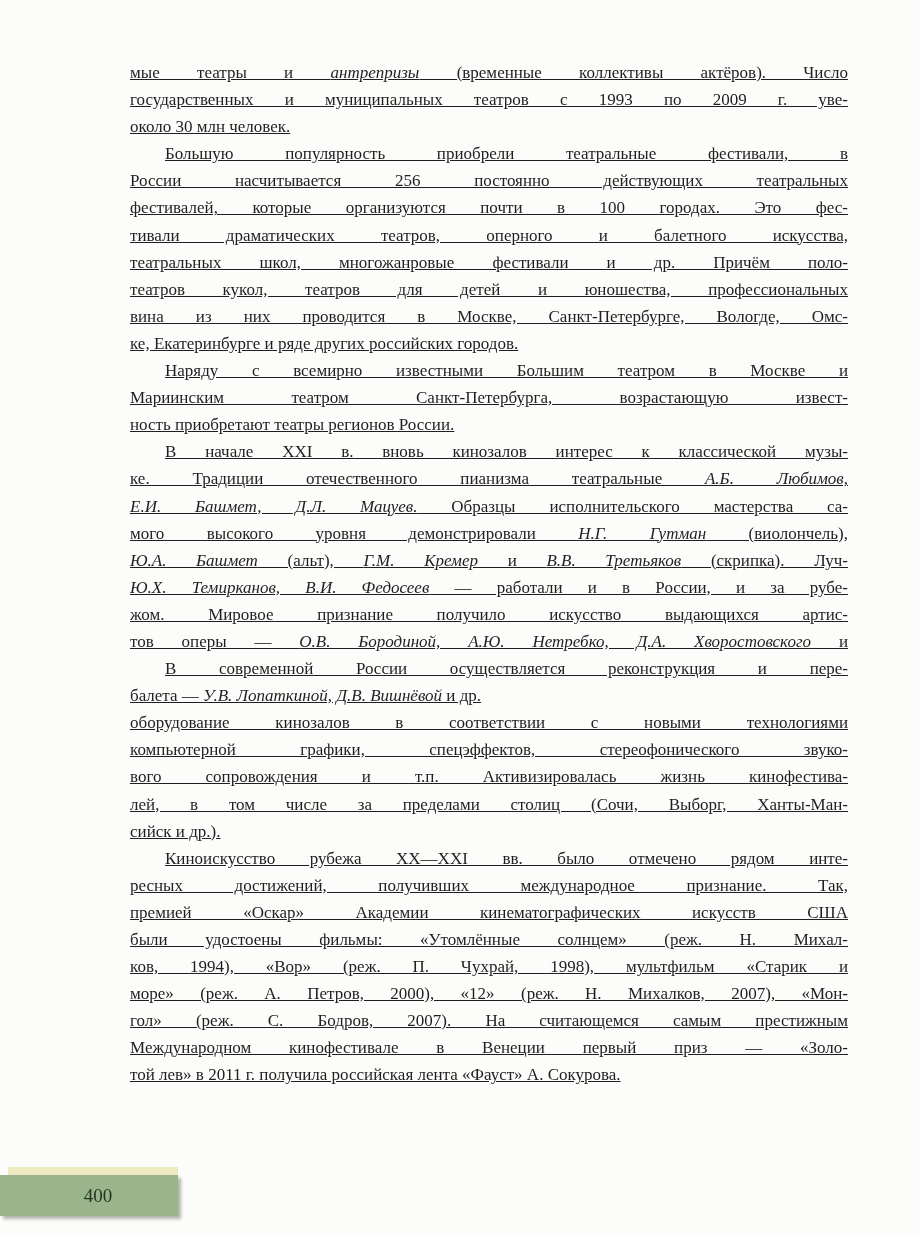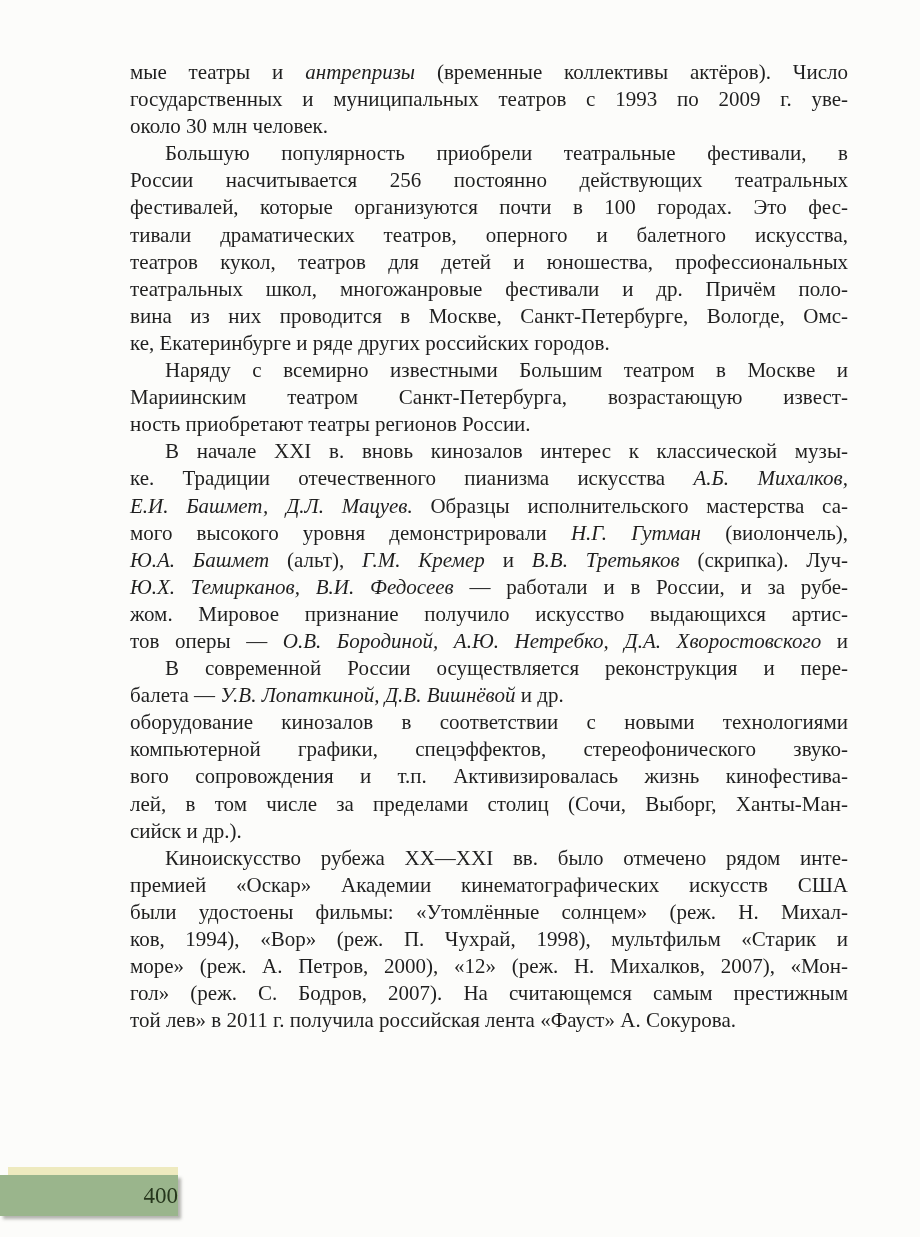--- a/index.html
+++ b/index.html
@@ -13,22 +13,23 @@
     background: var(--page-bg, #fcfcfa);
     font-family: "Liberation Serif", "DejaVu Serif", serif;
     overflow: hidden;
   }
   .text-block {
     position: absolute;
     left: 130px;
     top: 59px;
     width: 718px;
     color: var(--text, #1f1f1f);
-    font-size: 21px;
+    font-size: 17px;
     line-height: 27.1px;
+    text-decoration: underline;
   }
   .line {
     text-align: justify;
     text-align-last: justify;
     white-space: nowrap;
     overflow: visible;
   }
   .line.last {
     text-align-last: left;
   }
@@ -52,65 +53,67 @@
     top: 1175px;
     width: 178px;
     height: 41px;
     background: var(--footer-band, #9ab58c);
     box-shadow: 3px 3px 3px rgba(90, 90, 85, 0.45);
   }
   .page-number {
     display: block;
     width: 100%;
     line-height: 41px;
-    text-align: right;
+    text-align: center;
     text-indent: 18px;
-    font-size: 23px;
+    font-size: 19px;
     color: var(--footer-number, #26361c);
     font-family: "Liberation Serif", "DejaVu Serif", serif;
   }
 </style>
 </head>
 <body>
 
 <div class="text-block">
     <div class="line"><span>мые театры и </span><em>антрепризы</em><span> (временные коллективы актёров). Число</span></div>
     <div class="line"><span>государственных и муниципальных театров с 1993 по 2009 г. уве-</span></div>
     <div class="line last"><span>около 30 млн человек.</span></div>
     <div class="line indent"><span>Большую популярность приобрели театральные фестивали, в</span></div>
     <div class="line"><span>России насчитывается 256 постоянно действующих театральных</span></div>
     <div class="line"><span>фестивалей, которые организуются почти в 100 городах. Это фес-</span></div>
     <div class="line"><span>тивали драматических театров, оперного и балетного искусства,</span></div>
+    <div class="line"><span>театральных школ, многожанровые фестивали и др. Причём поло-</span></div>
     <div class="line"><span>театров кукол, театров для детей и юношества, профессиональных</span></div>
-    <div class="line"><span>театральных школ, многожанровые фестивали и др. Причём поло-</span></div>
     <div class="line"><span>вина из них проводится в Москве, Санкт-Петербурге, Вологде, Омс-</span></div>
     <div class="line last"><span>ке, Екатеринбурге и ряде других российских городов.</span></div>
     <div class="line indent"><span>Наряду с всемирно известными Большим театром в Москве и</span></div>
     <div class="line"><span>Мариинским театром Санкт-Петербурга, возрастающую извест-</span></div>
     <div class="line last"><span>ность приобретают театры регионов России.</span></div>
     <div class="line indent"><span>В начале XXI в. вновь кинозалов интерес к классической музы-</span></div>
-    <div class="line"><span>ке. Традиции отечественного пианизма искусства </span><em>А.Б. Михалков,</em></div>
+    <div class="line"><span>ке. Традиции отечественного пианизма театральные </span><em>А.Б. Любимов,</em></div>
     <div class="line"><em>Е.И. Башмет, Д.Л. Мацуев.</em><span> Образцы исполнительского мастерства са-</span></div>
     <div class="line"><span>мого высокого уровня демонстрировали </span><em>Н.Г. Гутман</em><span> (виолончель),</span></div>
     <div class="line"><em>Ю.А. Башмет</em><span> (альт), </span><em>Г.М. Кремер</em><span> и </span><em>В.В. Третьяков</em><span> (скрипка). Луч-</span></div>
     <div class="line"><em>Ю.Х. Темирканов, В.И. Федосеев</em><span> — работали и в России, и за рубе-</span></div>
     <div class="line"><span>жом. Мировое признание получило искусство выдающихся артис-</span></div>
     <div class="line"><span>тов оперы — </span><em>О.В. Бородиной, А.Ю. Нетребко, Д.А. Хворостовского</em><span> и</span></div>
     <div class="line indent"><span>В современной России осуществляется реконструкция и пере-</span></div>
     <div class="line last"><span>балета — </span><em>У.В. Лопаткиной, Д.В. Вишнёвой</em><span> и др.</span></div>
     <div class="line"><span>оборудование кинозалов в соответствии с новыми технологиями</span></div>
     <div class="line"><span>компьютерной графики, спецэффектов, стереофонического звуко-</span></div>
     <div class="line"><span>вого сопровождения и т.п. Активизировалась жизнь кинофестива-</span></div>
     <div class="line"><span>лей, в том числе за пределами столиц (Сочи, Выборг, Ханты-Ман-</span></div>
     <div class="line last"><span>сийск и др.).</span></div>
     <div class="line indent"><span>Киноискусство рубежа XX—XXI вв. было отмечено рядом инте-</span></div>
+    <div class="line"><span>ресных достижений, получивших международное признание. Так,</span></div>
     <div class="line"><span>премией «Оскар» Академии кинематографических искусств США</span></div>
     <div class="line"><span>были удостоены фильмы: «Утомлённые солнцем» (реж. Н. Михал-</span></div>
     <div class="line"><span>ков, 1994), «Вор» (реж. П. Чухрай, 1998), мультфильм «Старик и</span></div>
     <div class="line"><span>море» (реж. А. Петров, 2000), «12» (реж. Н. Михалков, 2007), «Мон-</span></div>
     <div class="line"><span>гол» (реж. С. Бодров, 2007). На считающемся самым престижным</span></div>
+    <div class="line"><span>Международном кинофестивале в Венеции первый приз — «Золо-</span></div>
     <div class="line last"><span>той лев» в 2011 г. получила российская лента «Фауст» А. Сокурова.</span></div>
   </div>
 
 <div class="footer-strip"></div>
 <div class="footer-band">
   <span class="page-number">400</span>
 </div>
 
 </body></html>

